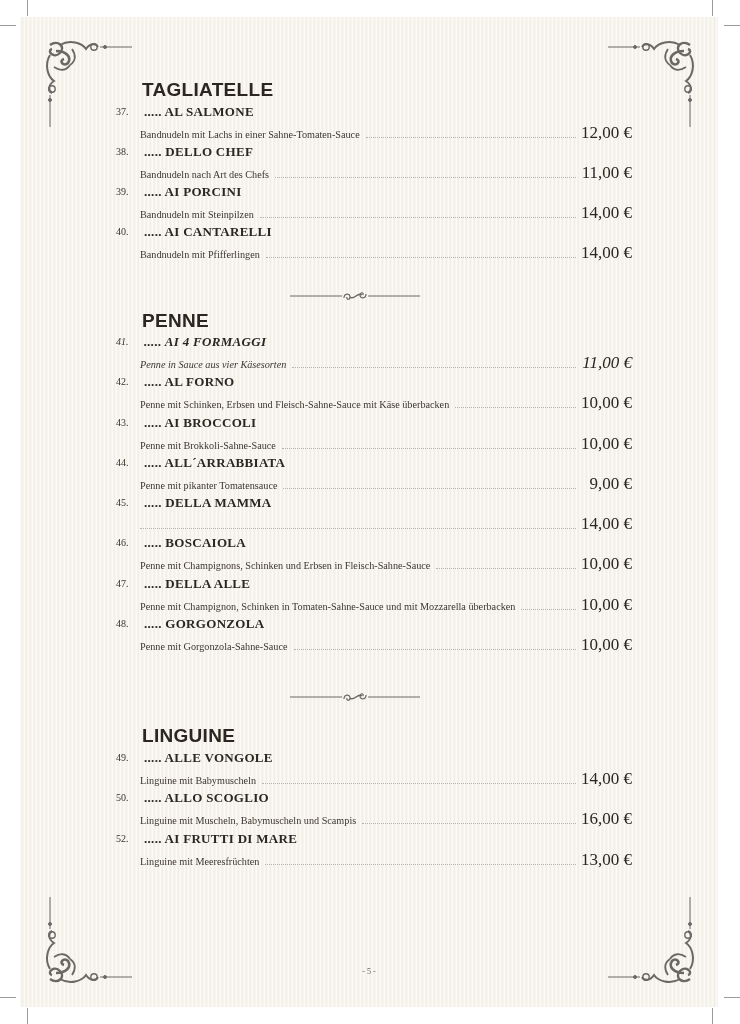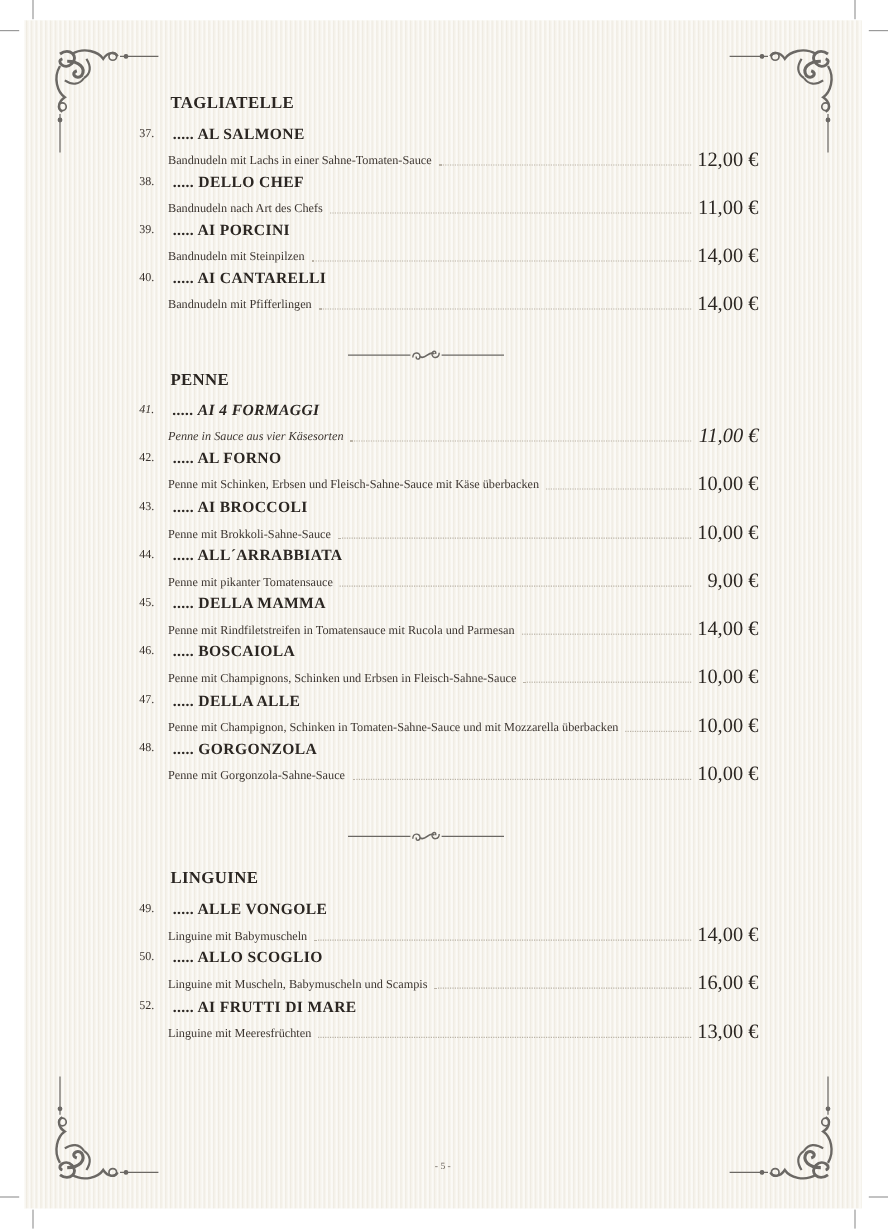--- a/index.html
+++ b/index.html
@@ -23,21 +23,21 @@
     .corner svg { width: 100%; height: 100%; display: block; }
     .corner.tl { left: 22px; top: 20px; }
     .corner.tr { right: 20px; top: 20px; transform: scaleX(-1); }
     .corner.bl { left: 22px; bottom: 20px; transform: scaleY(-1); }
     .corner.br { right: 20px; bottom: 20px; transform: scale(-1,-1); }
 
     .content { position: absolute; left: 96px; top: 0; width: 520px; }
 
     .section-title {
       position: absolute; left: 26px;
-      font-family: Liberation Serif, serif; font-weight: bold; font-size: 14px;
+      font-family: Liberation Sans, sans-serif; font-weight: bold; font-size: 19px;
       letter-spacing: 0.3px; color: #2b2622;
     }
 
     .item { position: absolute; left: 0; width: 520px; height: 40px; }
     .item .num {
       position: absolute; left: 0; top: 0; font-family: "Liberation Serif", serif;
       font-size: 10px; color: #3a332e;
     }
     .item .name {
       position: absolute; left: 28px; top: -2px; font-family: "Liberation Serif", serif;
@@ -232,21 +232,20 @@
       <div class="row">
           <span class="desc">Penne mit pikanter Tomatensauce</span>
           <span class="leader"></span>
           <span class="price">9,00 €</span>
         </div>
     </div>
     <div class="item" style="top:480px;">
       <span class="num">45.</span>
       <span class="name">..... DELLA MAMMA</span>
       <div class="row">
-          <span class="desc">Penne mit Rindfiletstreifen in Tomatensauce mit Rucola und Parmesan</span>
           <span class="leader"></span>
           <span class="price">14,00 €</span>
         </div>
     </div>
     <div class="item" style="top:520px;">
       <span class="num">46.</span>
       <span class="name">..... BOSCAIOLA</span>
       <div class="row">
           <span class="desc">Penne mit Champignons, Schinken und Erbsen in Fleisch-Sahne-Sauce</span>
           <span class="leader"></span>

